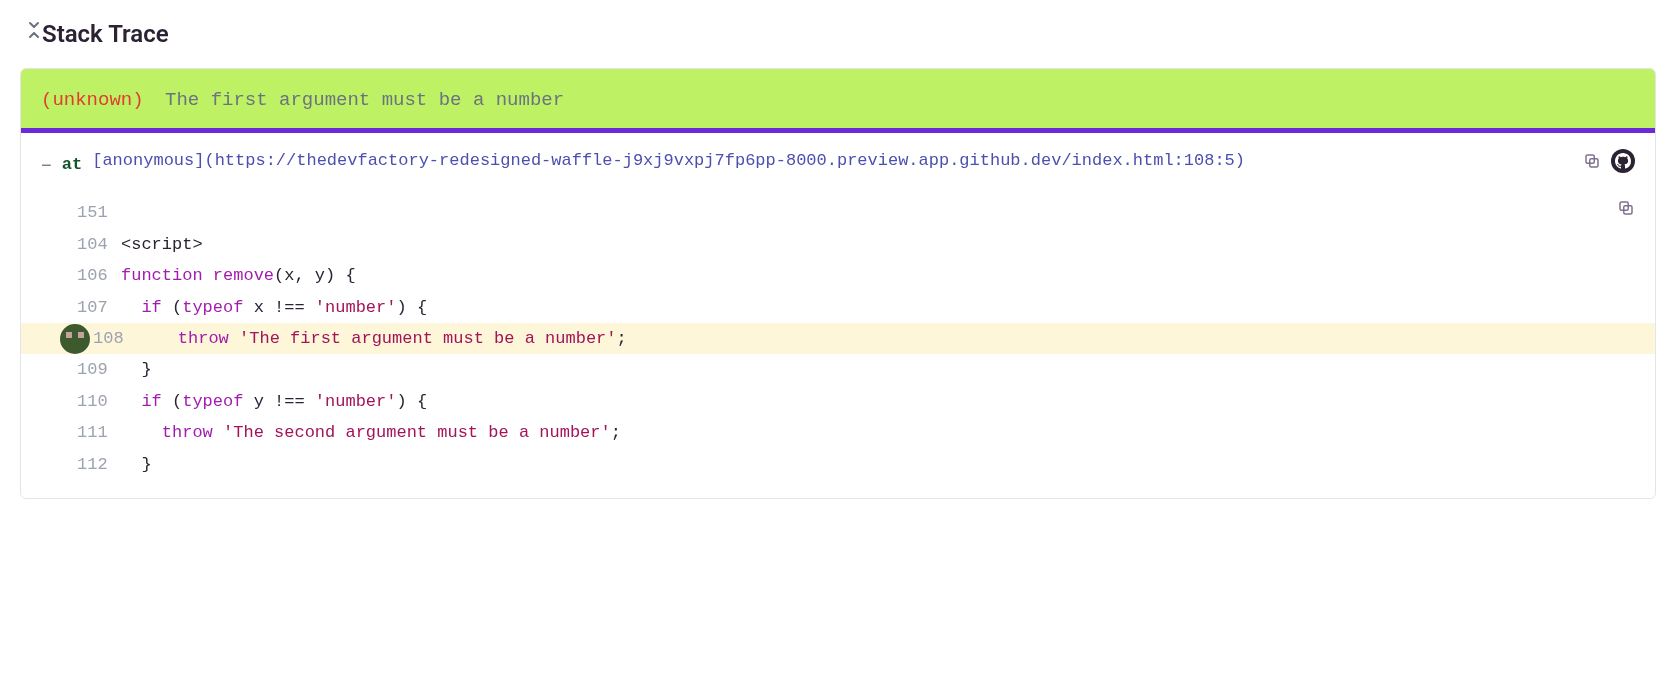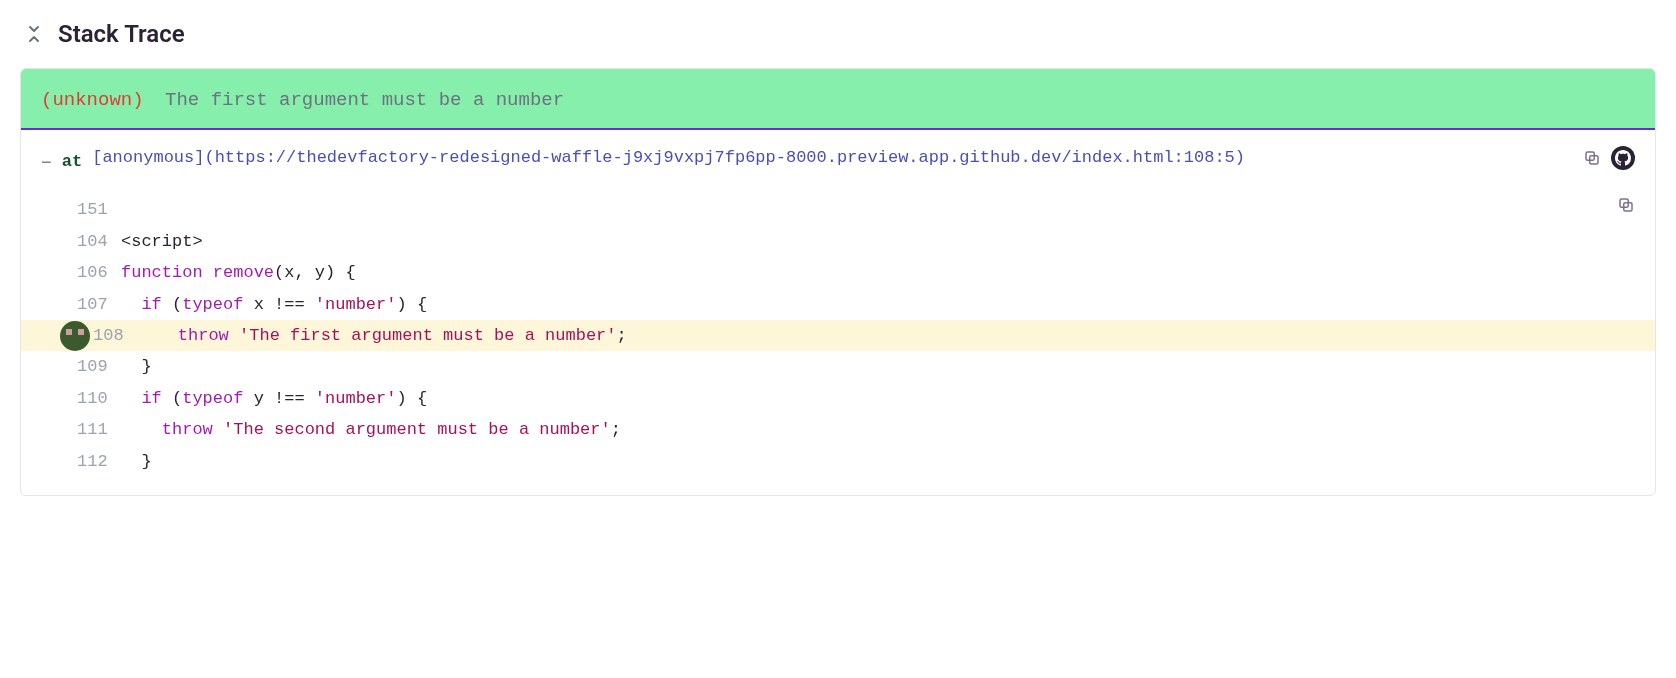--- a/index.html
+++ b/index.html
@@ -5,22 +5,21 @@
   * { box-sizing: border-box; margin: 0; padding: 0; }
   body {
     font-family: -apple-system, BlinkMacSystemFont, "Segoe UI", Roboto, Helvetica, Arial, sans-serif;
     background: #fff;
     color: #2b2233;
     padding: 20px;
     width: 1676px;
   }
   .header {
     display: flex;
-    align-items: center;
-    gap: 16px;
+    gap: 0;
     margin-bottom: 20px;
     padding-left: 6px;
   }
   .collapse-icon {
     width: 16px;
     display: flex;
     flex-direction: column;
     align-items: center;
     color: #6b7280;
   }
@@ -29,22 +28,22 @@
     font-size: 24px;
     font-weight: 600;
     color: #2b2233;
   }
   .panel {
     border: 1px solid #e3e5ec;
     border-radius: 6px;
     overflow: hidden;
   }
   .panel-header {
-    background: #86efac;
-    border-bottom: 2px solid #6d28d9;
+    background: #bef264;
+    border-bottom: 5px solid #6d28d9;
     padding: 18px 20px 14px 20px;
   }
   .err-line {
     font-family: "SFMono-Regular", Consolas, "Liberation Mono", Menlo, monospace;
     font-size: 19px;
     line-height: 1.4;
   }
   .err-unknown { color: #e03e2f; }
   .err-msg { color: #6b7280; margin-left: 10px; }
   .sub {

